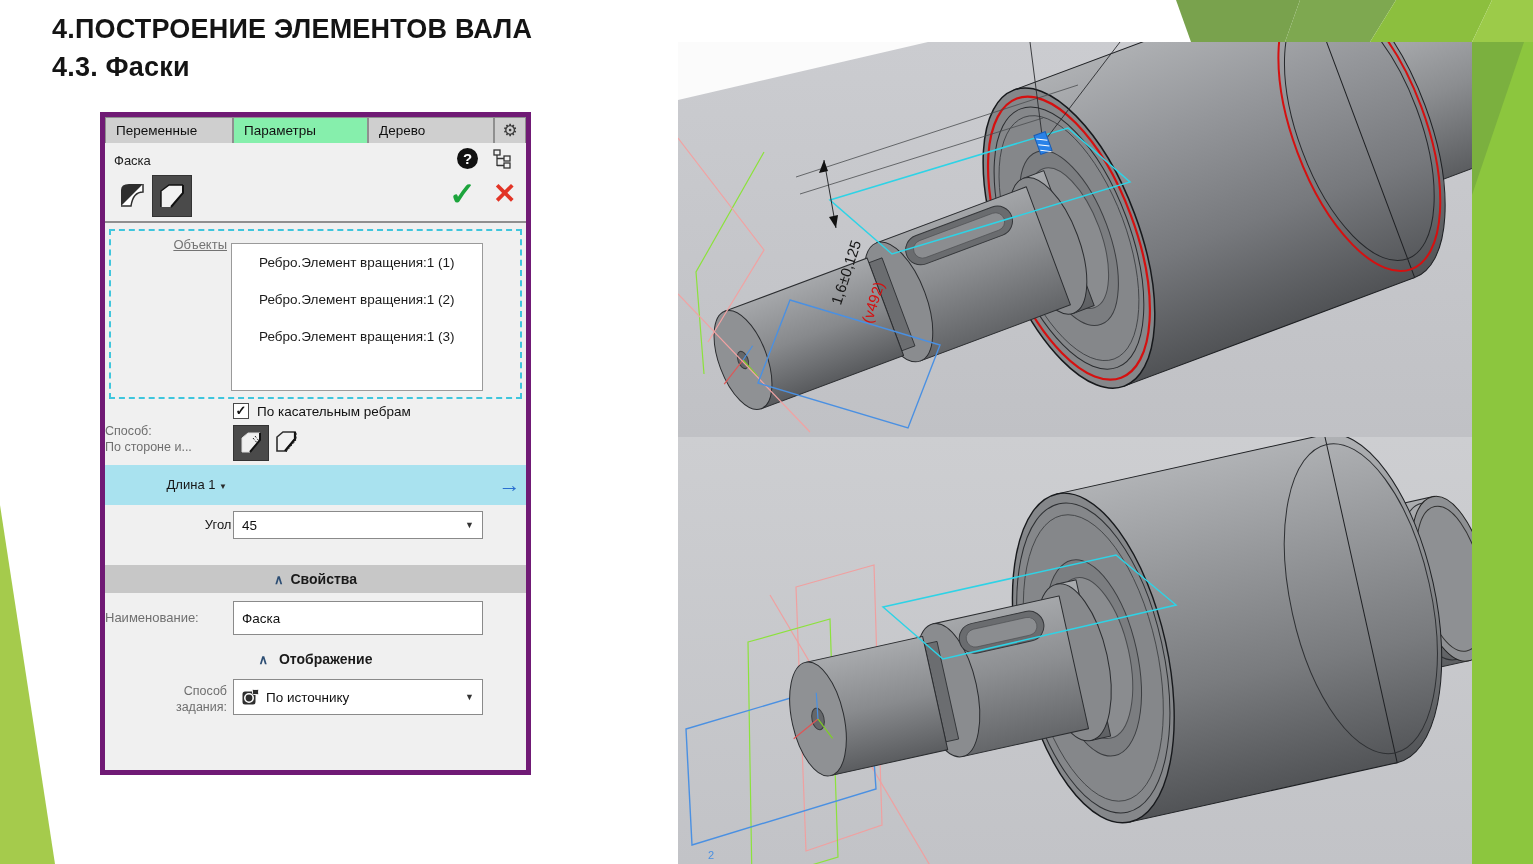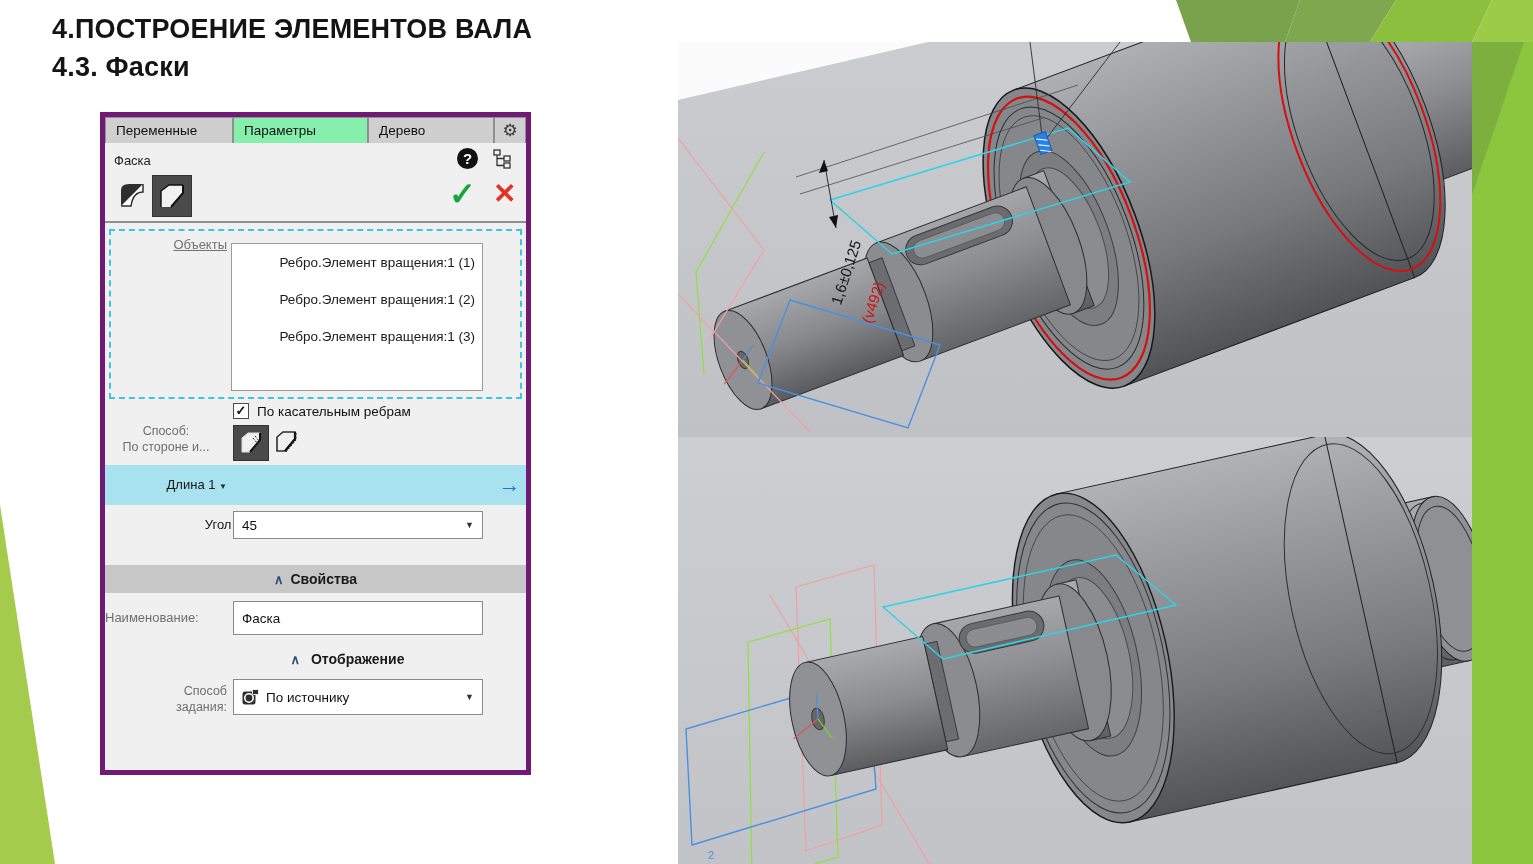--- a/index.html
+++ b/index.html
@@ -28,44 +28,44 @@
   .bigbtn{position:absolute;width:38px;height:40px;display:flex;align-items:center;justify-content:center;}
   .bigbtn.sel{background:#4a4a4a;border:1px solid #333;}
   .okmark{position:absolute;left:344px;top:58px;font-size:32px;font-weight:bold;color:#1ca43c;}
   .xmark{position:absolute;left:388px;top:60px;font-size:28px;font-weight:bold;color:#e23426;}
   .divider{position:absolute;left:0;top:104px;width:421px;height:0;border-top:2px solid #8f8f8f;}
   .dashed-box{position:absolute;left:4px;top:112px;width:409px;height:166px;border:2px dashed #3fc6dd;}
   .objects-link{position:absolute;left:18px;top:120px;width:104px;text-align:right;
                 color:#737373;text-decoration:underline;font-size:13px;}
   .listbox{position:absolute;left:126px;top:126px;width:250px;height:146px;background:#fff;
            border:1px solid #9a9a9a;overflow:hidden;}
-  .listbox .li{height:37px;line-height:37px;padding:0 7px;font-size:13.5px;color:#1b1b1b;white-space:nowrap;text-align:right;}
+  .listbox .li{height:37px;line-height:37px;padding:0 27px;font-size:13.5px;color:#1b1b1b;white-space:nowrap;}
   .cb-row{position:absolute;left:128px;top:286px;display:flex;align-items:center;}
   .cb-box{width:16px;height:16px;background:#fff;border:1px solid #4a4a4a;box-sizing:border-box;
           text-align:center;line-height:14px;font-size:13px;font-weight:bold;color:#111;}
   .cb-label{margin-left:8px;font-size:13.5px;color:#111;}
-  .method-label{position:absolute;left:0;top:306px;width:122px;text-align:center;color:#6f6f6f;
+  .method-label{position:absolute;left:0;top:306px;width:122px;text-align:left;color:#6f6f6f;
                 font-size:12.5px;line-height:16px;}
   .mbtn{position:absolute;top:308px;width:34px;height:34px;display:flex;align-items:center;justify-content:center;}
   .mbtn.sel{background:#4a4a4a;border:1px solid #333;}
   .len-row{position:absolute;left:0;top:348px;width:421px;height:40px;background:#a9e2ef;}
   .row-label{position:absolute;width:122px;text-align:right;color:#161616;font-size:13px;}
   .tiny-arrow{font-size:8px;color:#2a2a2a;}
   .field{position:absolute;left:128px;width:250px;background:#fff;border:1px solid #8a8a8a;
          box-sizing:border-box;display:flex;align-items:center;padding:0 8px;font-size:13.5px;color:#111;}
   .pm{margin-left:auto;font-size:15px;font-weight:bold;text-decoration:underline;color:#222;}
   .go-arrow{position:absolute;left:388px;top:348px;width:33px;height:40px;display:flex;align-items:center;
             justify-content:center;font-size:22px;font-weight:bold;color:#2a6fd0;}
   .dd-arrow{margin-left:auto;font-size:9px;color:#333;}
   .props-bar{position:absolute;left:0;top:448px;width:421px;height:28px;background:#c7c7c7;
              display:flex;align-items:center;justify-content:center;font-weight:bold;font-size:14px;color:#1a1a1a;}
   .sec-caret{color:#2d4e74;margin-right:7px;font-size:13px;font-weight:bold;}
   .name-label{position:absolute;left:0;top:493px;width:122px;color:#6f6f6f;font-size:13px;}
   .disp-header{position:absolute;left:0;top:534px;width:421px;text-align:center;font-weight:bold;
-               font-size:14px;color:#1a1a1a;padding-left:32px;}
+               font-size:14px;color:#1a1a1a;}
   .assign-label{position:absolute;left:0;top:566px;width:122px;text-align:right;color:#6f6f6f;
                 font-size:12.5px;line-height:16px;}
   .src-icon{width:17px;height:17px;margin-right:7px;flex:0 0 auto;}
   
   #vp-top{left:678px;top:42px;width:794px;height:395px;}
   #vp-bottom{left:678px;top:437px;width:794px;height:427px;}
 </style>
 </head>
 <body>
 

